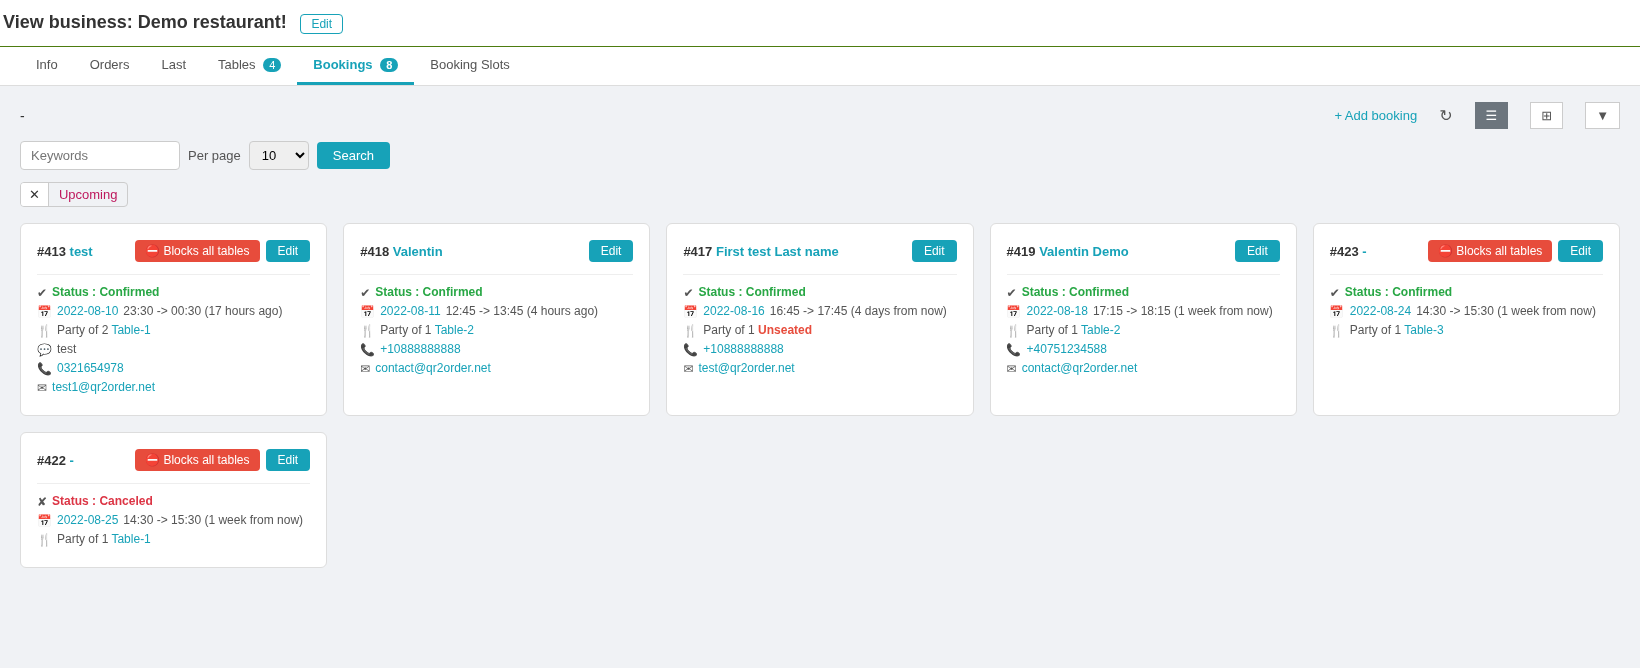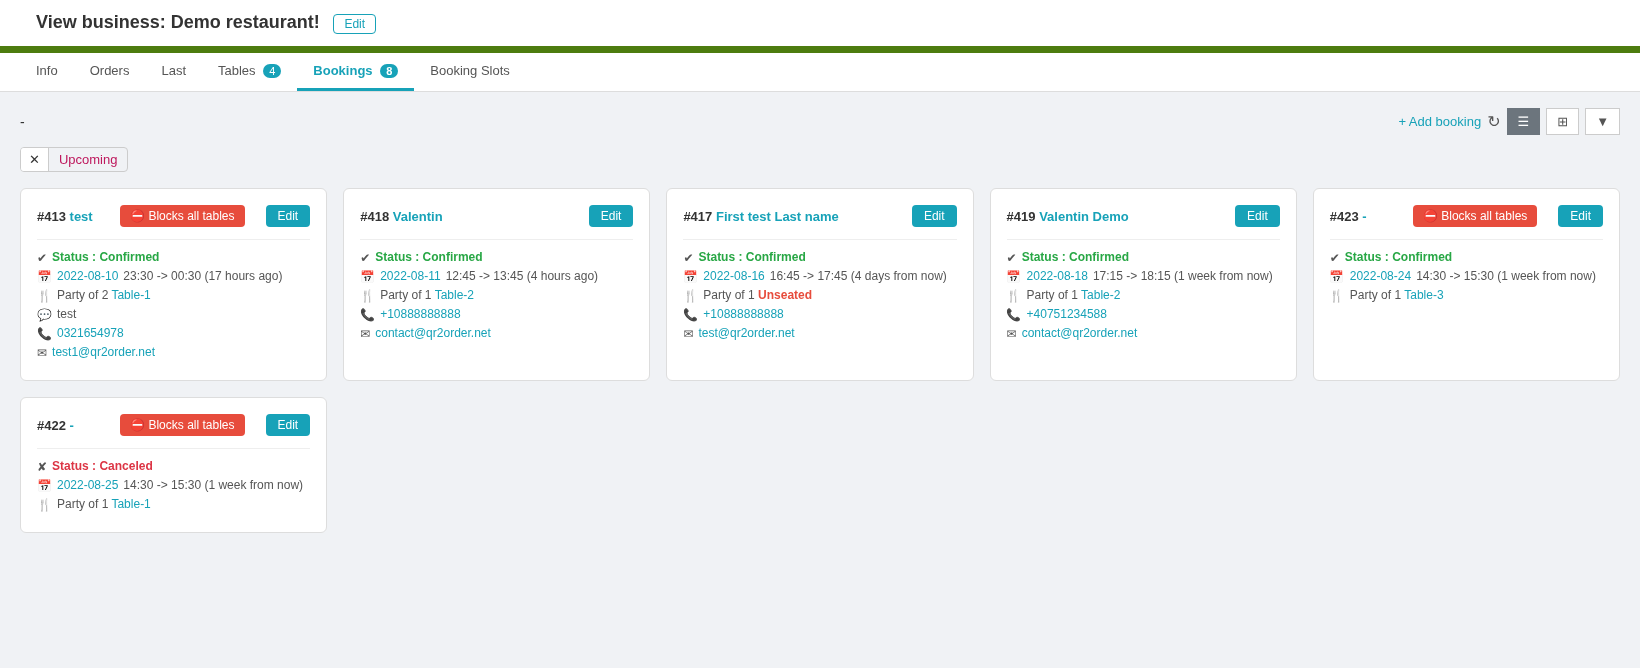--- a/index.html
+++ b/index.html
@@ -1,18 +1,18 @@
 <!DOCTYPE html>
 <html><head>
   <meta charset="utf-8">
   <style>
     * { box-sizing: border-box; margin: 0; padding: 0; }
     body { font-family: Arial, sans-serif; font-size: 13px; background: #f0f2f5; color: #333; }
 
-    .page-header { background: #fff; padding: 12px 36px; border-bottom: 7px solid #4d7c0f; }
+    .page-header { background: #fff; padding: 12px 3px; border-bottom: 1px solid #4d7c0f; }
     .page-title { font-size: 18px; font-weight: bold; display: inline-block; }
     .edit-btn-inline {
       margin-left: 10px;
       padding: 2px 10px;
       border: 1px solid #17a2b8;
       color: #17a2b8;
       background: #fff;
       border-radius: 4px;
       cursor: pointer;
       font-size: 12px;
@@ -36,21 +36,21 @@
       padding: 1px 6px;
       font-size: 11px;
       margin-left: 4px;
     }
     .tab-badge-warning { background: #ffc107; color: #333; }
 
     .content { padding: 16px 20px; }
 
     .toolbar-top { display: flex; justify-content: space-between; align-items: center; margin-bottom: 12px; }
     .toolbar-left { display: flex; align-items: center; gap: 8px; }
-    .toolbar-right { display: flex; align-items: center; gap: 6px; }
+    .toolbar-right { display: flex; align-items: center; gap: 22px; }
 
     .dash-label { font-size: 14px; color: #333; }
 
     .add-booking-btn {
       background: none;
       border: none;
       color: #17a2b8;
       cursor: pointer;
       font-size: 13px;
     }
@@ -141,21 +141,21 @@
     }
 
     .card-header {
       display: flex;
       justify-content: space-between;
       align-items: center;
       margin-bottom: 12px;
     }
     .card-id { font-weight: bold; color: #333; font-size: 13px; }
     .card-name { color: #17a2b8; cursor: pointer; }
-    .card-actions { display: flex; gap: 21px; align-items: center; }
+    .card-actions { display: flex; gap: 6px; align-items: center; }
 
     .blocks-btn {
       padding: 4px 10px;
       background: #e74c3c;
       color: #fff;
       border: none;
       border-radius: 4px;
       cursor: pointer;
       font-size: 12px;
       display: flex;
@@ -229,20 +229,31 @@
       </button>
       <button class="view-btn">
         <span>⊞</span>
       </button>
       <button class="filter-btn">
         <span>▼</span>
       </button>
     </div>
   </div>
 
+  <div class="search-row">
+    <input class="keywords-input" type="text" placeholder="Keywords" style="">
+    <span class="per-page-label">Per page</span>
+    <select class="per-page-select">
+      <option>10</option>
+      <option>25</option>
+      <option>50</option>
+      <option>100</option>
+    </select>
+    <button class="search-btn">Search</button>
+  </div>
 
   <div class="filter-tags">
     <div class="filter-tag">
       <button class="filter-tag-x">✕</button>
       <span class="filter-tag-label">Upcoming</span>
     </div>
   </div>
 
   <div class="bookings-grid" id="bookings-container">
   <div class="booking-card">

